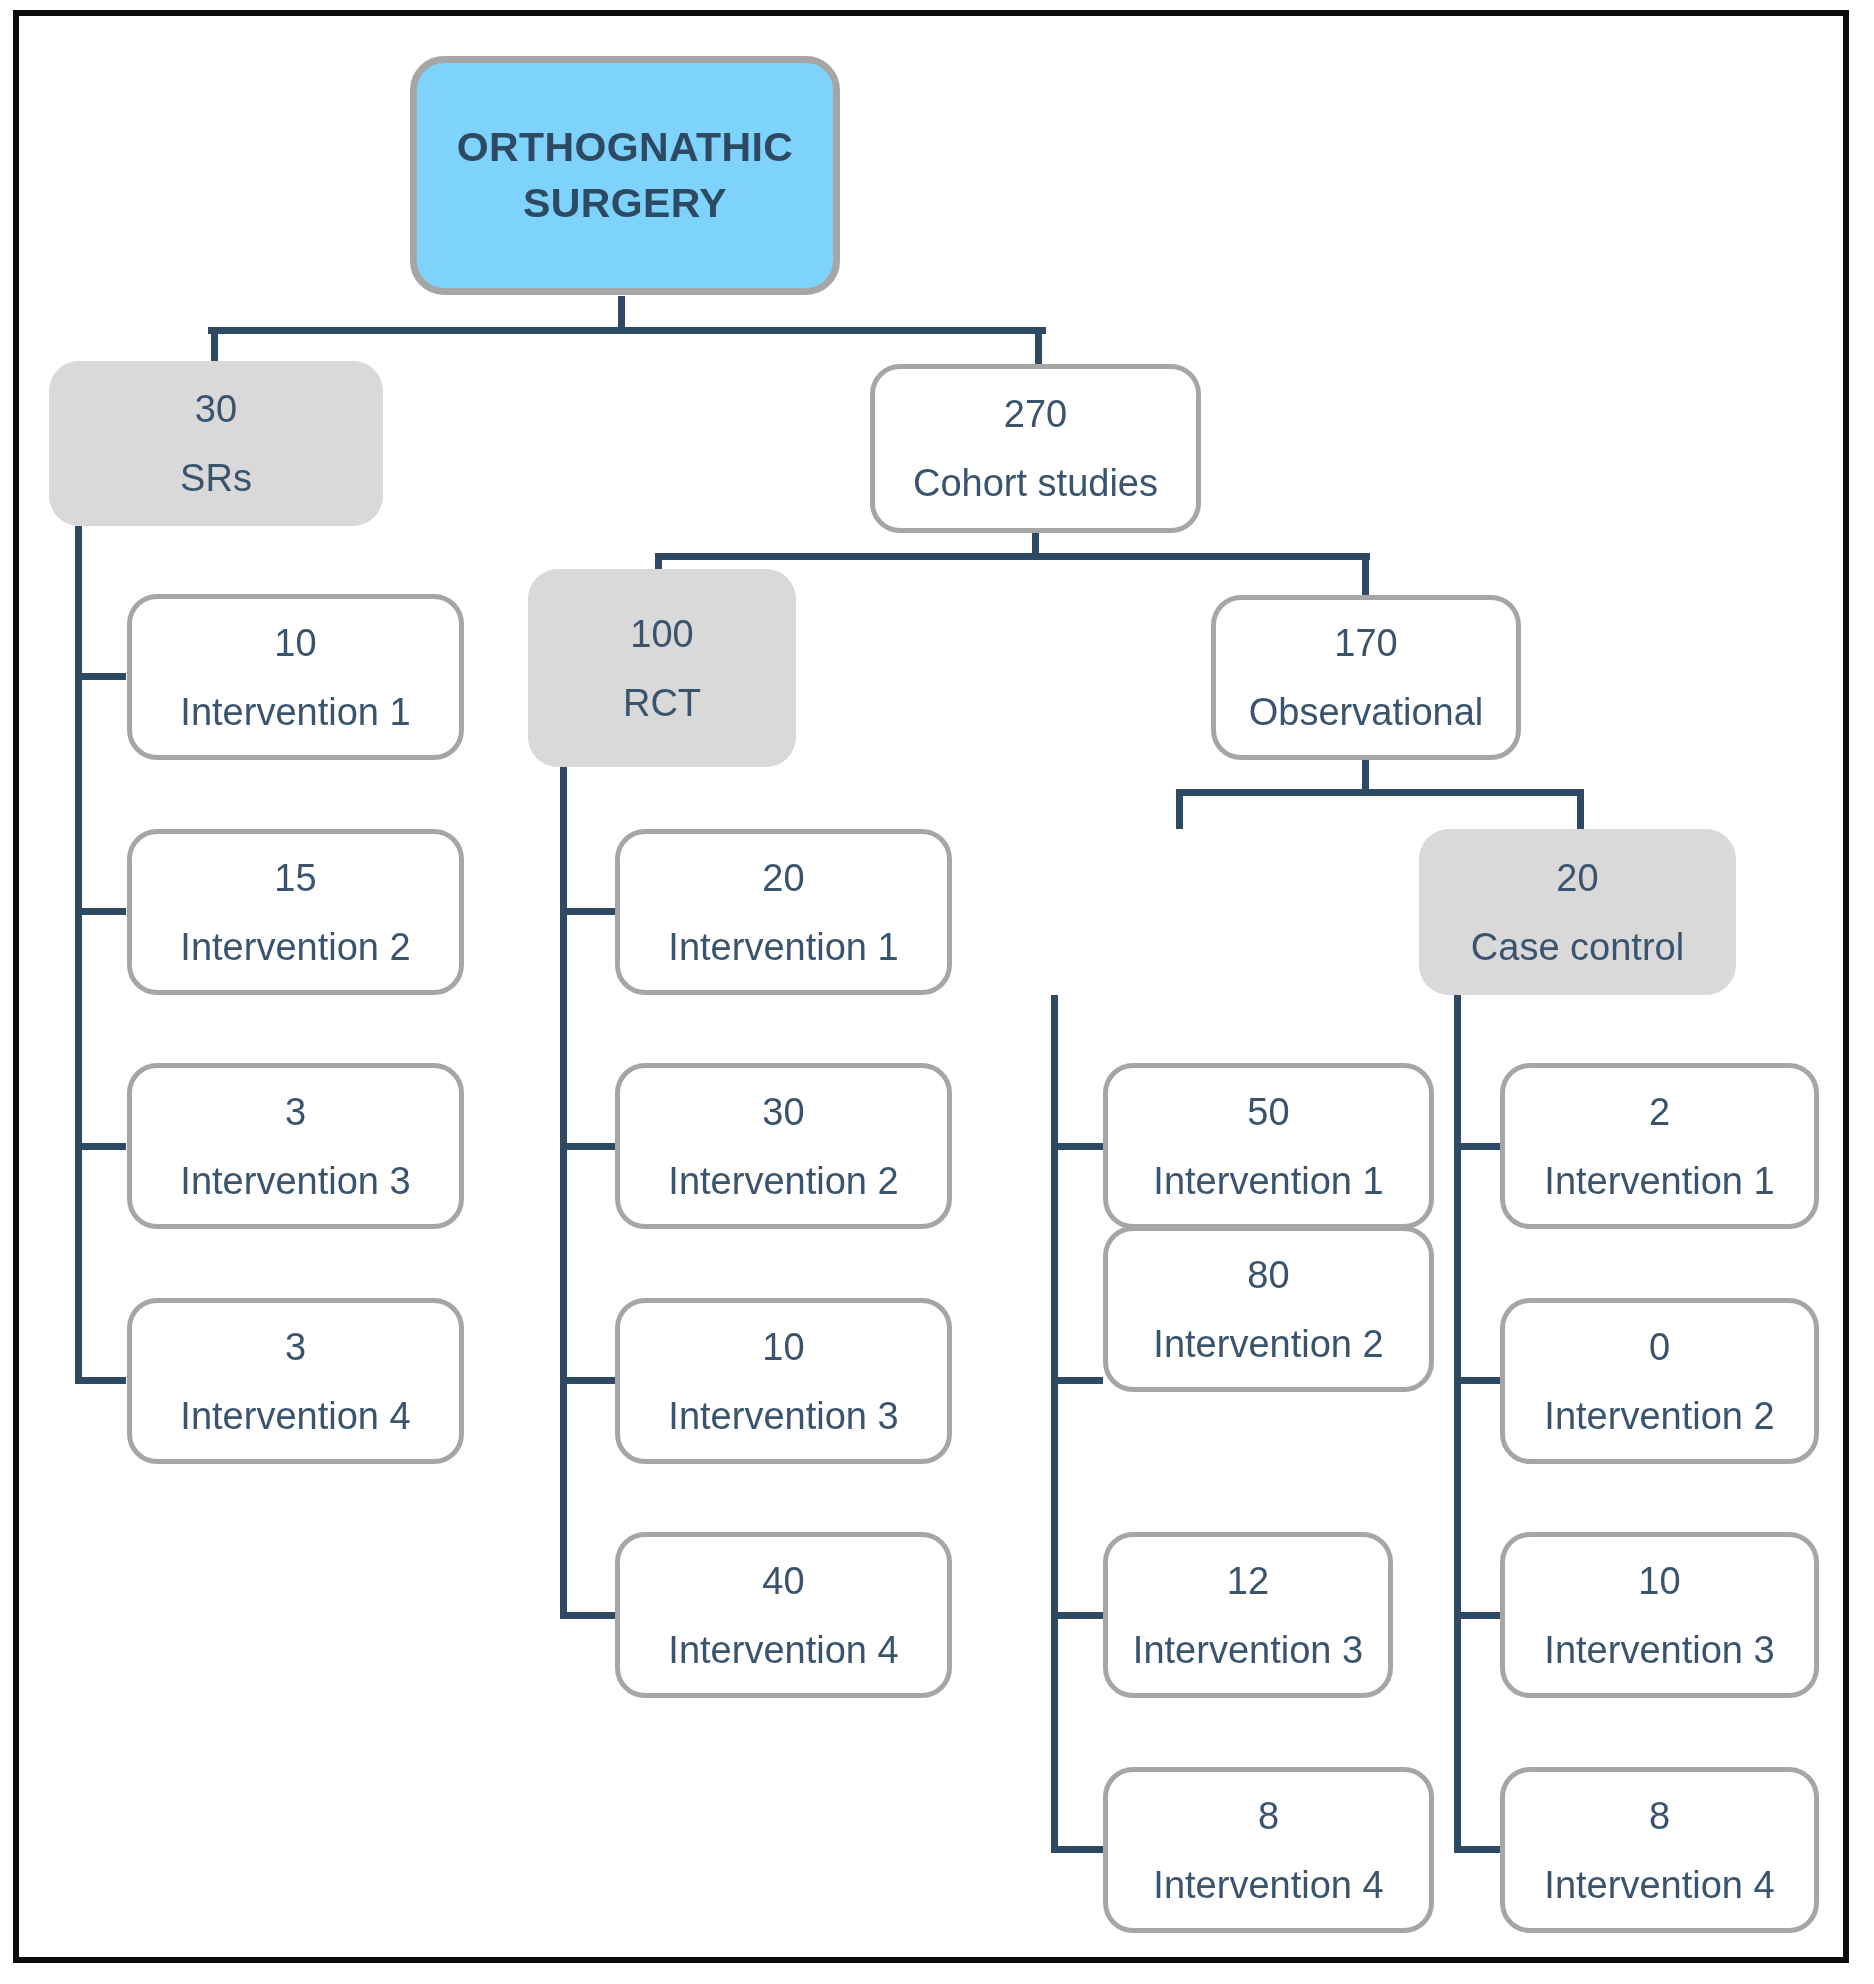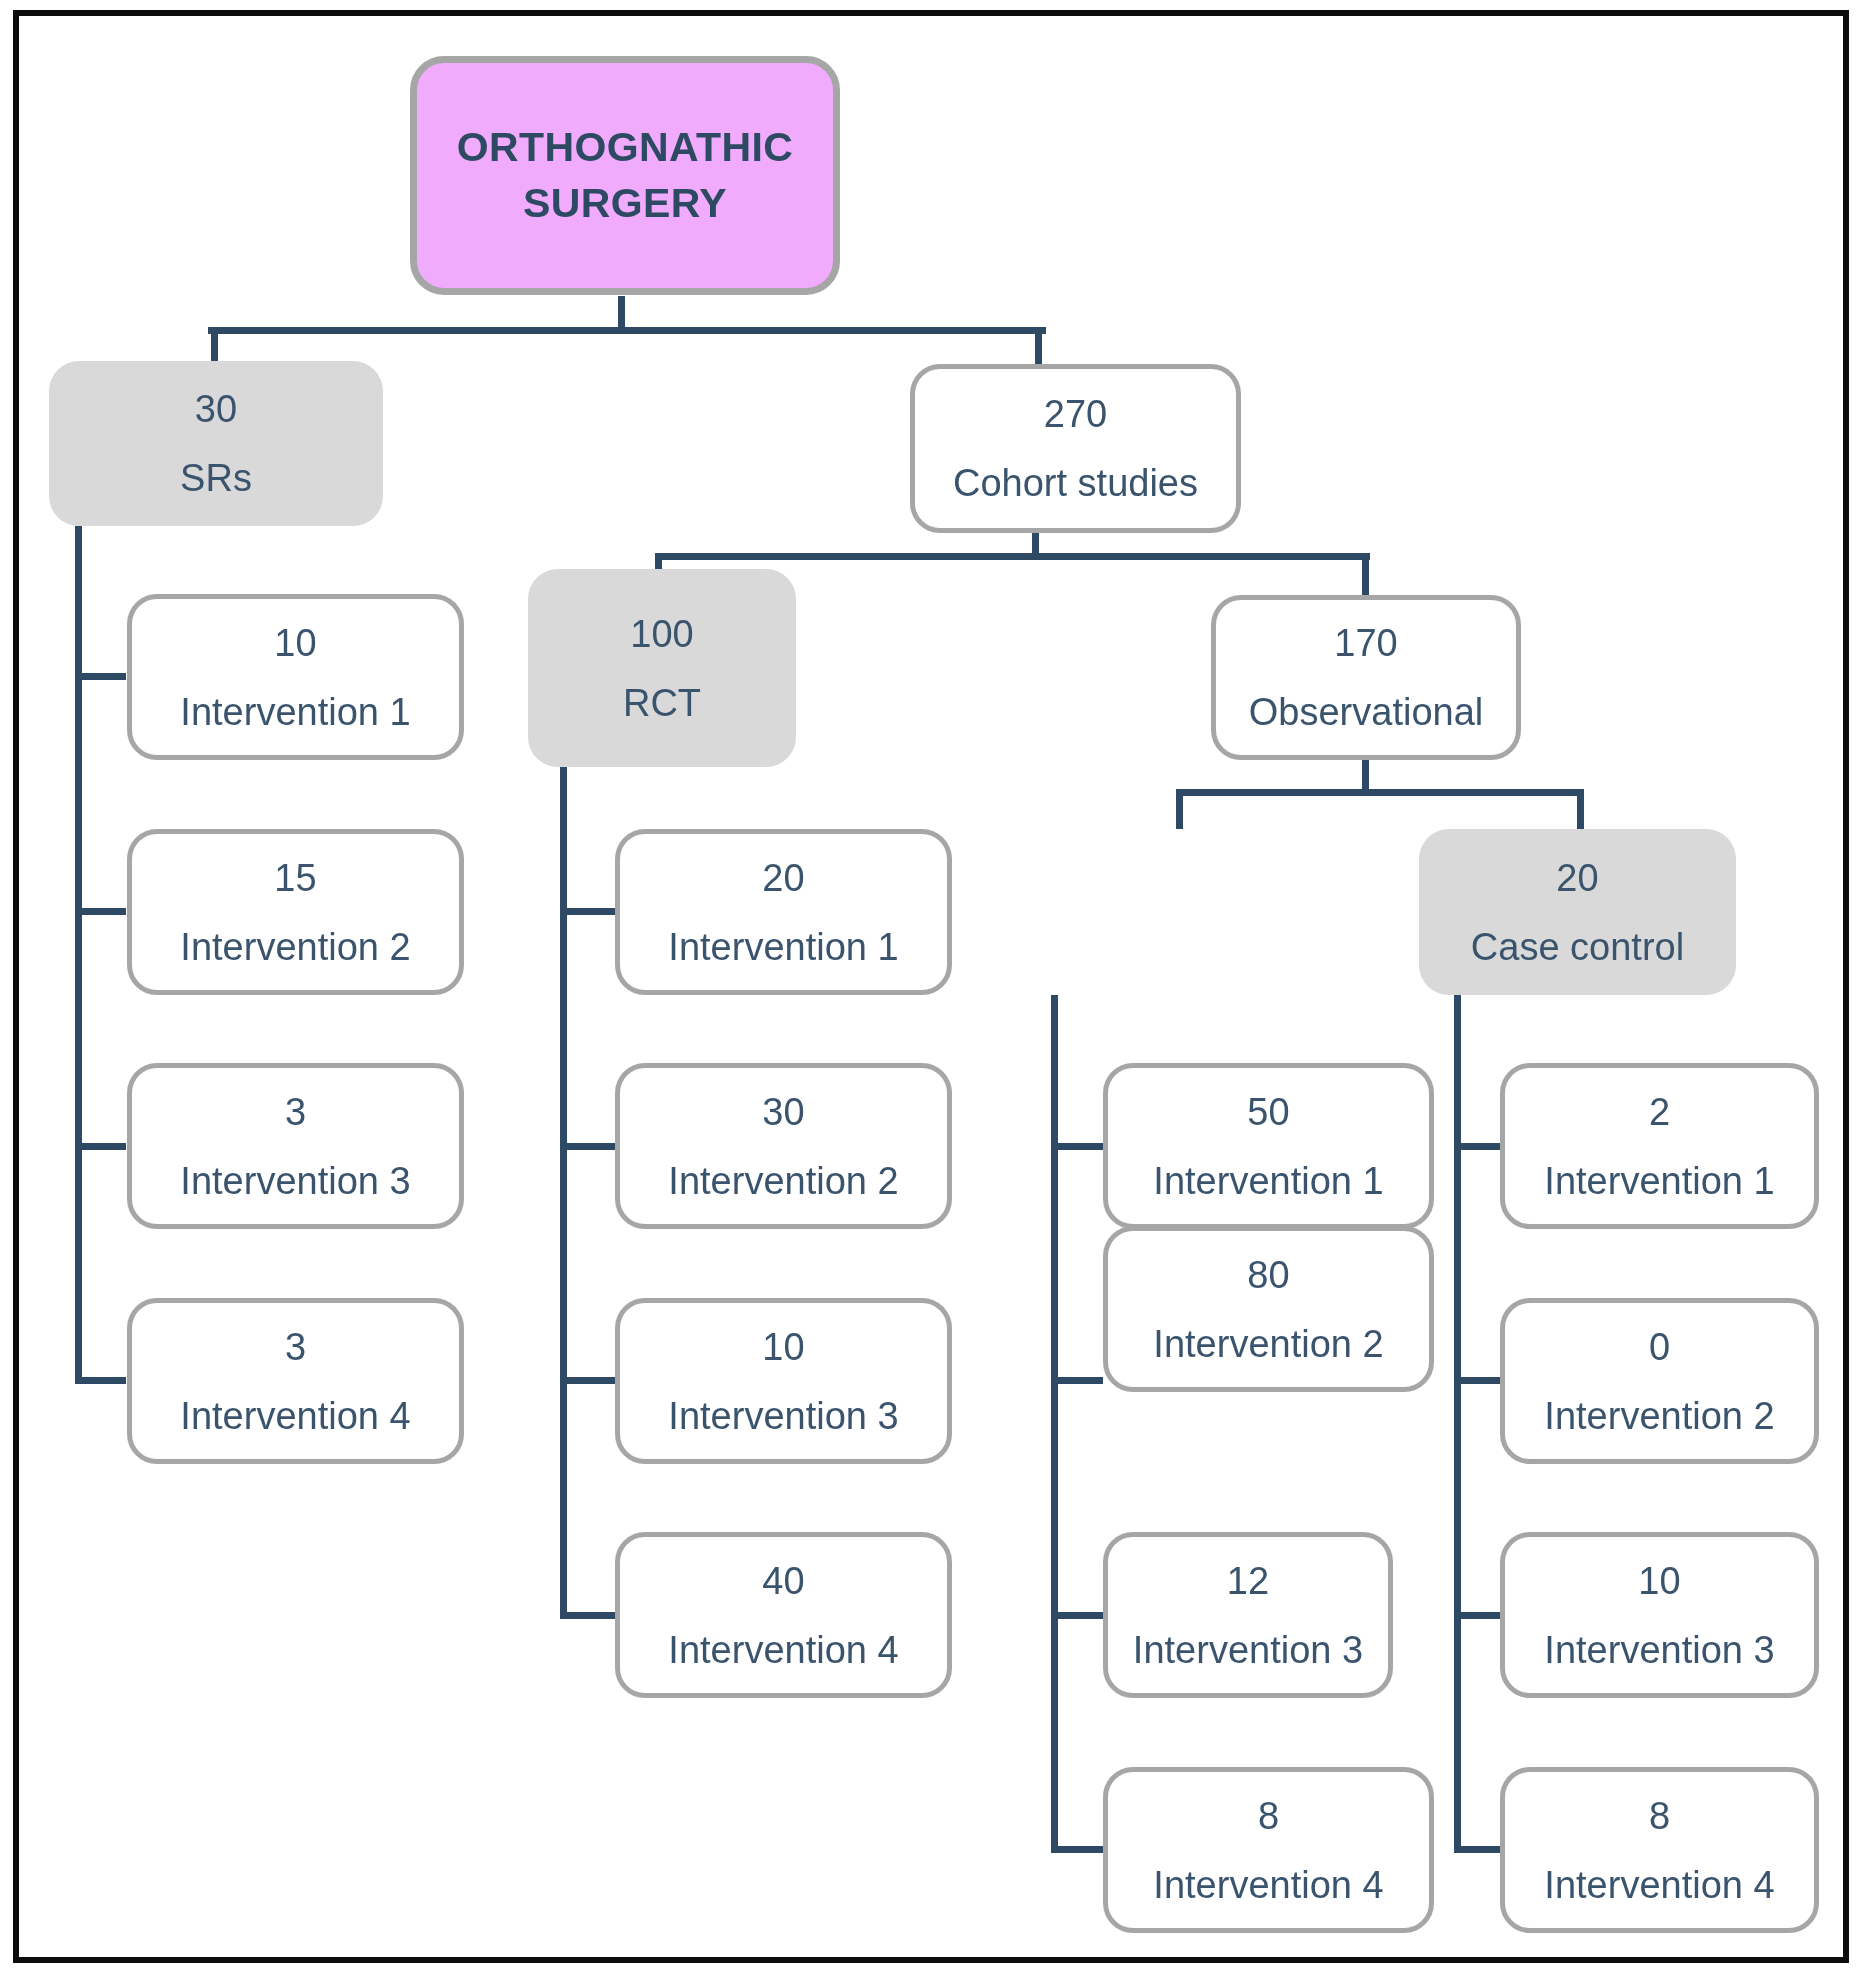--- a/index.html
+++ b/index.html
@@ -37,21 +37,21 @@
   }
   .node.white {
     background: #ffffff;
     border: 5.6px solid #a6a6a6;
   }
   .node.gray {
     background: #d9d9d9;
     border: none;
   }
   .node.title-node {
-    background: #f0abfc;
+    background: #7dd3fc;
     border: 7px solid #a6a6a6;
     border-radius: 34px;
     gap: 0;
   }
   .title-text {
     font-size: 41px;
     font-weight: bold;
     color: #2e4a63;
     line-height: 1.35;
     letter-spacing: 0.4px;
@@ -116,21 +116,21 @@
 
   <div class="node title-node" style="left:410px;top:56px;width:430px;height:239px">
     <div class="title-text">ORTHOGNATHIC SURGERY</div>
   </div>
 
   <div class="node gray" style="left:49px;top:361px;width:334px;height:165px">
     <div class="count">30</div>
     <div class="label">SRs</div>
   </div>
 
-  <div class="node white" style="left:910px;top:364px;width:331px;height:169px">
+  <div class="node white" style="left:870px;top:364px;width:331px;height:169px">
     <div class="count">270</div>
     <div class="label">Cohort studies</div>
   </div>
 
   <div class="node gray" style="left:528px;top:569px;width:268px;height:198px">
     <div class="count">100</div>
     <div class="label">RCT</div>
   </div>
 
   <div class="node white" style="left:1211px;top:595px;width:310px;height:165px;">

